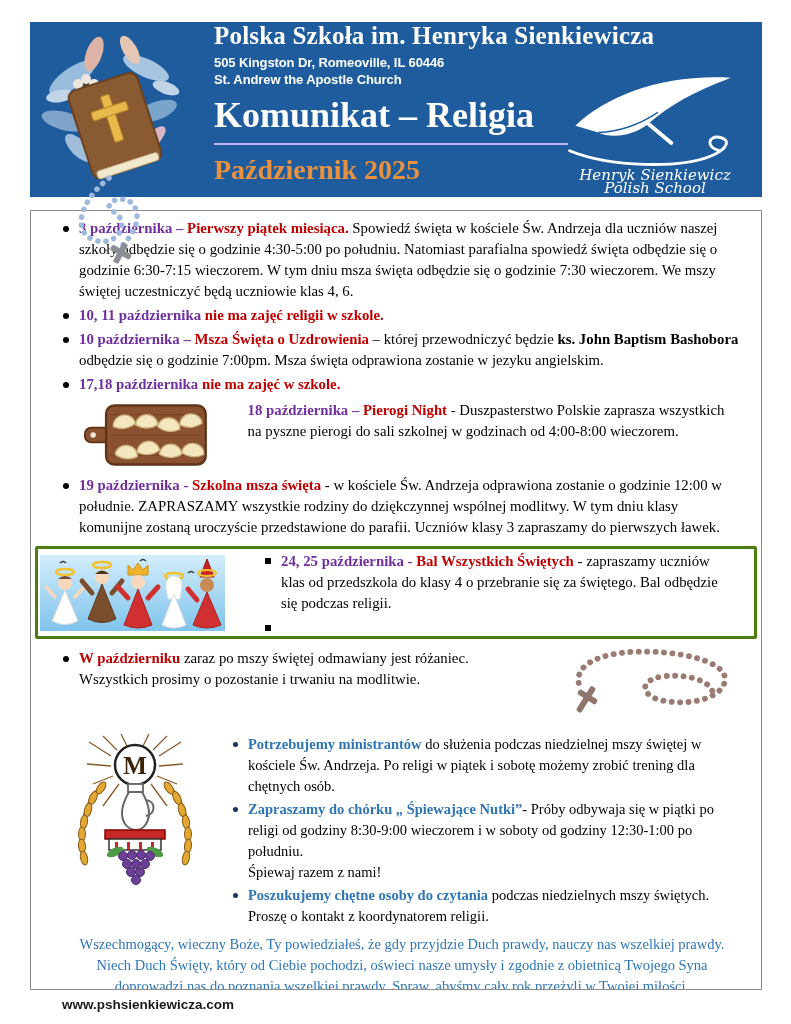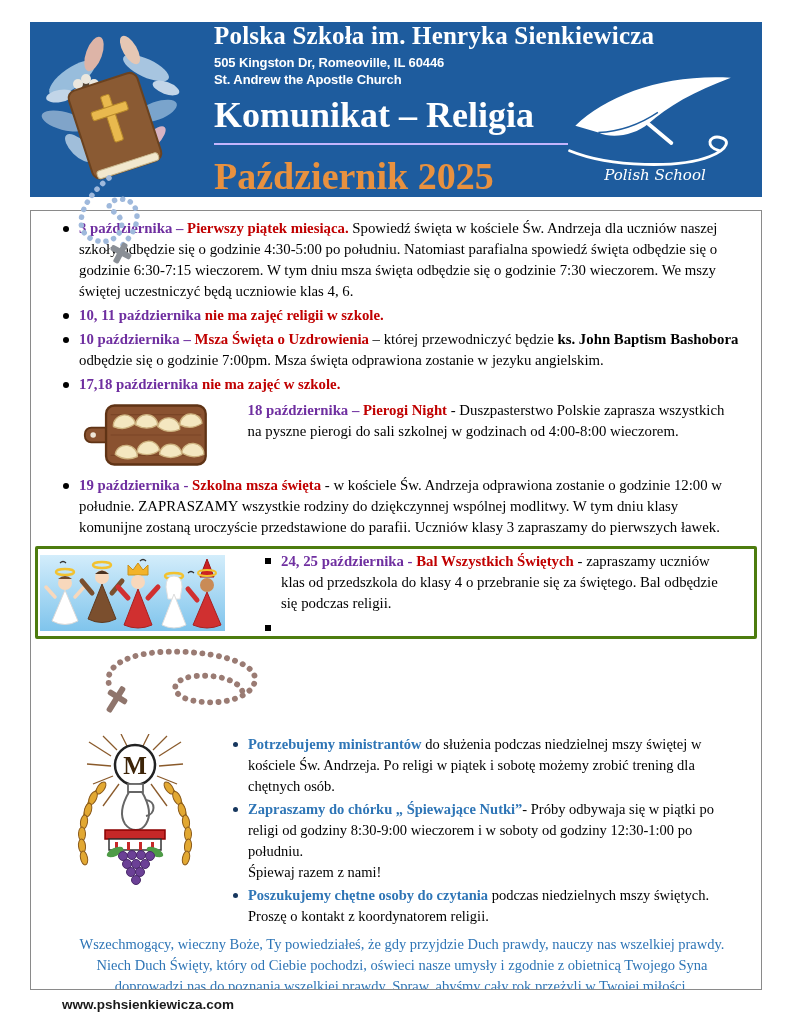--- a/index.html
+++ b/index.html
@@ -16,21 +16,21 @@
   }
   .header-art { position: absolute; left: 34px; top: 26px; width: 160px; height: 240px; z-index: 3; }
   .header-text { position: absolute; left: 180px; top: 22px; color: #fff; z-index: 2; margin-left: 34px; }
   .school-name { font-size: 25px; font-weight: bold; letter-spacing: .2px; }
   .addr { font-family: "Liberation Sans", sans-serif; font-size: 13px; font-weight: bold; margin-top: 5px; letter-spacing: -0.1px; }
   .addr2 { margin-top: 2px; }
   .bulletin-title {
     display: inline-block; font-size: 36px; font-weight: bold; margin-top: 7px;
     padding: 0 34px 7px 0; border-bottom: 2px solid #c4b5fd;
   }
-  .month-title { font-size: 38px; font-weight: bold; color: #E8913F; margin-top: 9px; }
+  .month-title { font-size: 28px; font-weight: bold; color: #E8913F; margin-top: 9px; }
   .logo-box { position: absolute; right: 36px; top: 72px; width: 200px; text-align: center; color: #fff; z-index: 2; }
   .logo-script { font-family: "DejaVu Serif", serif; font-style: italic; font-size: 15px; line-height: 1.25; margin-top: -6px; }
 
   
   .content-frame {
     position: absolute; left: 30px; top: 210px; width: 732px; height: 780px;
     border: 1px solid #8a8a8a; padding: 7px 16px 0 28px; overflow: hidden;
     font-size: 14.8px; line-height: 1.42;
   }
   .purple { color: #6F2FA0; font-weight: bold; }
@@ -137,20 +137,21 @@
   <div class="month-title">Październik 2025</div>
 </div>
 
 <div class="logo-box">
   <svg width="188" height="96" viewBox="0 0 190 100">
     <path d="M12 56 C45 24 105 2 174 6 C136 20 108 36 88 54 C74 66 50 70 36 63 Z" fill="#fff"></path>
     <path d="M36 63 C60 62 80 54 98 42" stroke="#1E5C9E" stroke-width="1.4" fill="none"></path>
     <path d="M88 54 L112 74" stroke="#fff" stroke-width="4" stroke-linecap="round"></path>
     <path d="M6 82 C50 100 122 100 152 88 C172 80 174 70 162 68 C151 66 147 78 162 82" stroke="#fff" stroke-width="3" fill="none" stroke-linecap="round"></path>
   </svg>
+  <div class="logo-script">Henryk Sienkiewicz</div>
   <div class="logo-script">Polish School</div>
 </div>
 
 <div class="content-frame">
 
   <ul class="main-list">
     <li>
       <span class="purple">3 października</span><span class="purple"> – </span><span class="red">Pierwszy piątek miesiąca.</span><span> Spowiedź święta w kościele Św. Andrzeja dla uczniów naszej szkoły odbędzie się o godzinie 4:30-5:00 po południu. Natomiast parafialna spowiedź święta odbędzie się o godzinie 6:30-7:15 wieczorem. W tym dniu msza święta odbędzie się o godzinie 7:30 wieczorem. We mszy świętej uczestniczyć będą uczniowie klas 4, 6.</span>
     </li>
     <li>
@@ -233,20 +234,28 @@
     </svg>
     <ul class="sq-list saints-text">
       <li>
         <span class="purple">24, 25 października</span><span class="purple"> - </span><span class="red">Bal Wszystkich Świętych</span><span> - zapraszamy uczniów klas od przedszkola do klasy 4 o przebranie się za świętego. Bal odbędzie się podczas religii.</span>
       </li>
       <li class="empty"></li>
     </ul>
   </div>
 
   <div class="rosary-row">
+    <div class="rosary-textcol">
+      <ul class="main-list">
+        <li>
+          <span class="red">W październiku</span><span> zaraz po mszy świętej odmawiany jest różaniec.</span>
+          <div>Wszystkich prosimy o pozostanie  i trwaniu na modlitwie.</div>
+        </li>
+      </ul>
+    </div>
     <div class="rosary-art">
       <svg width="200" height="76" viewBox="0 0 200 78">
         <path d="M34 40 C30 16 70 6 110 8 C155 10 187 22 184 38 C181 55 150 64 120 58 C96 53 96 36 122 33 C152 30 178 42 170 56" fill="none" stroke="#9A7B73" stroke-width="6" stroke-linecap="round" stroke-dasharray="0.1 8.5"></path>
         <g transform="rotate(32 42 56)">
           <rect x="39" y="42" width="6" height="30" rx="2" fill="#8F756C"></rect>
           <rect x="31" y="51" width="22" height="6" rx="2" fill="#8F756C"></rect>
         </g>
       </svg>
     </div>
   </div>

